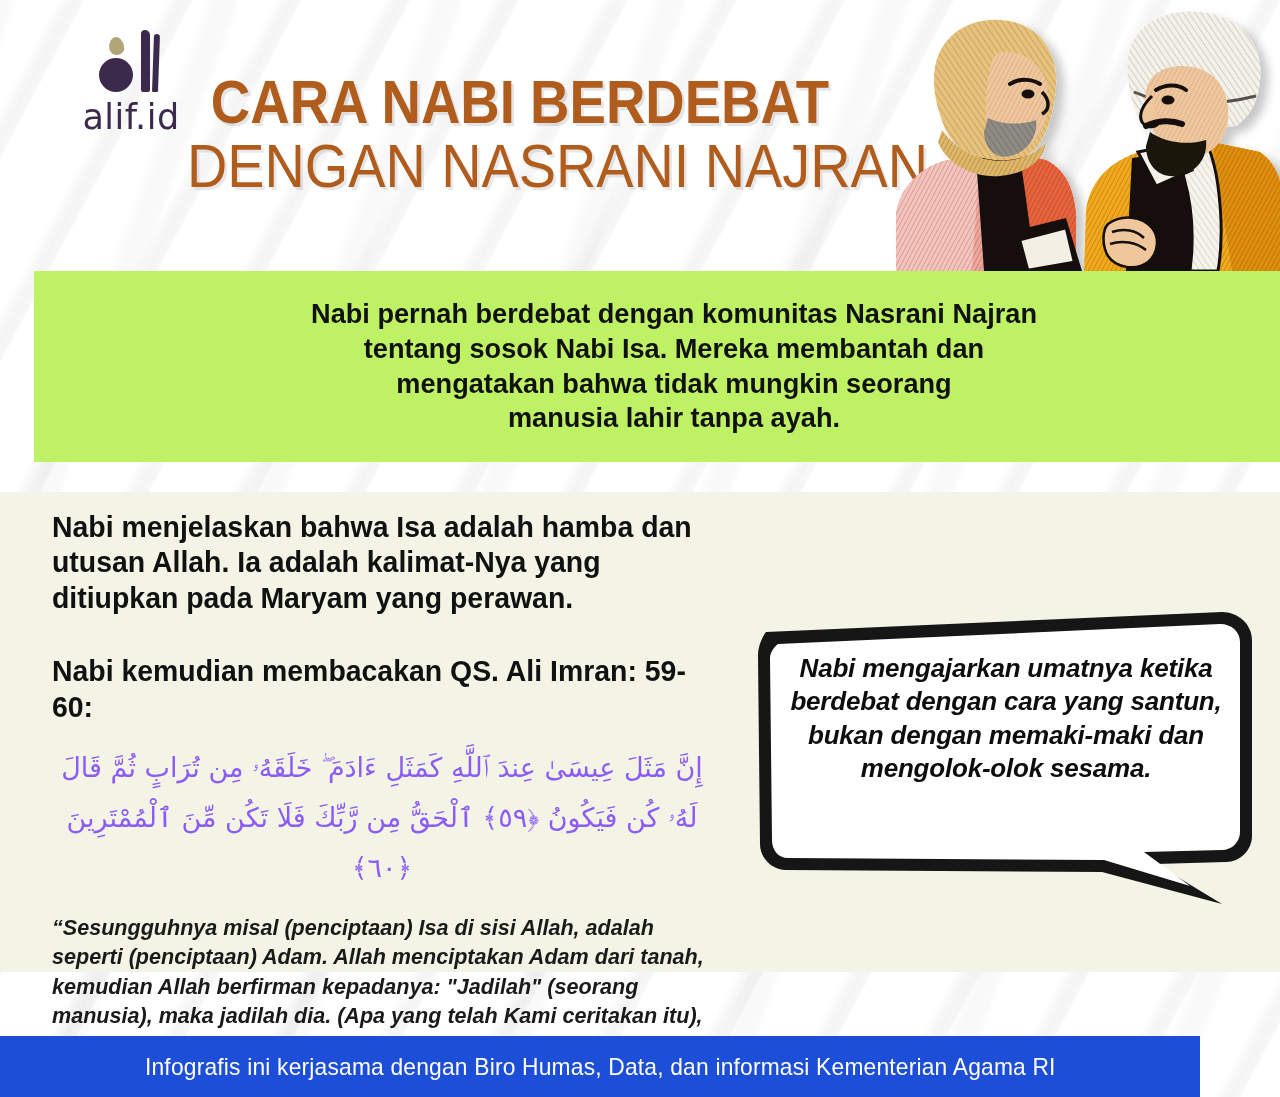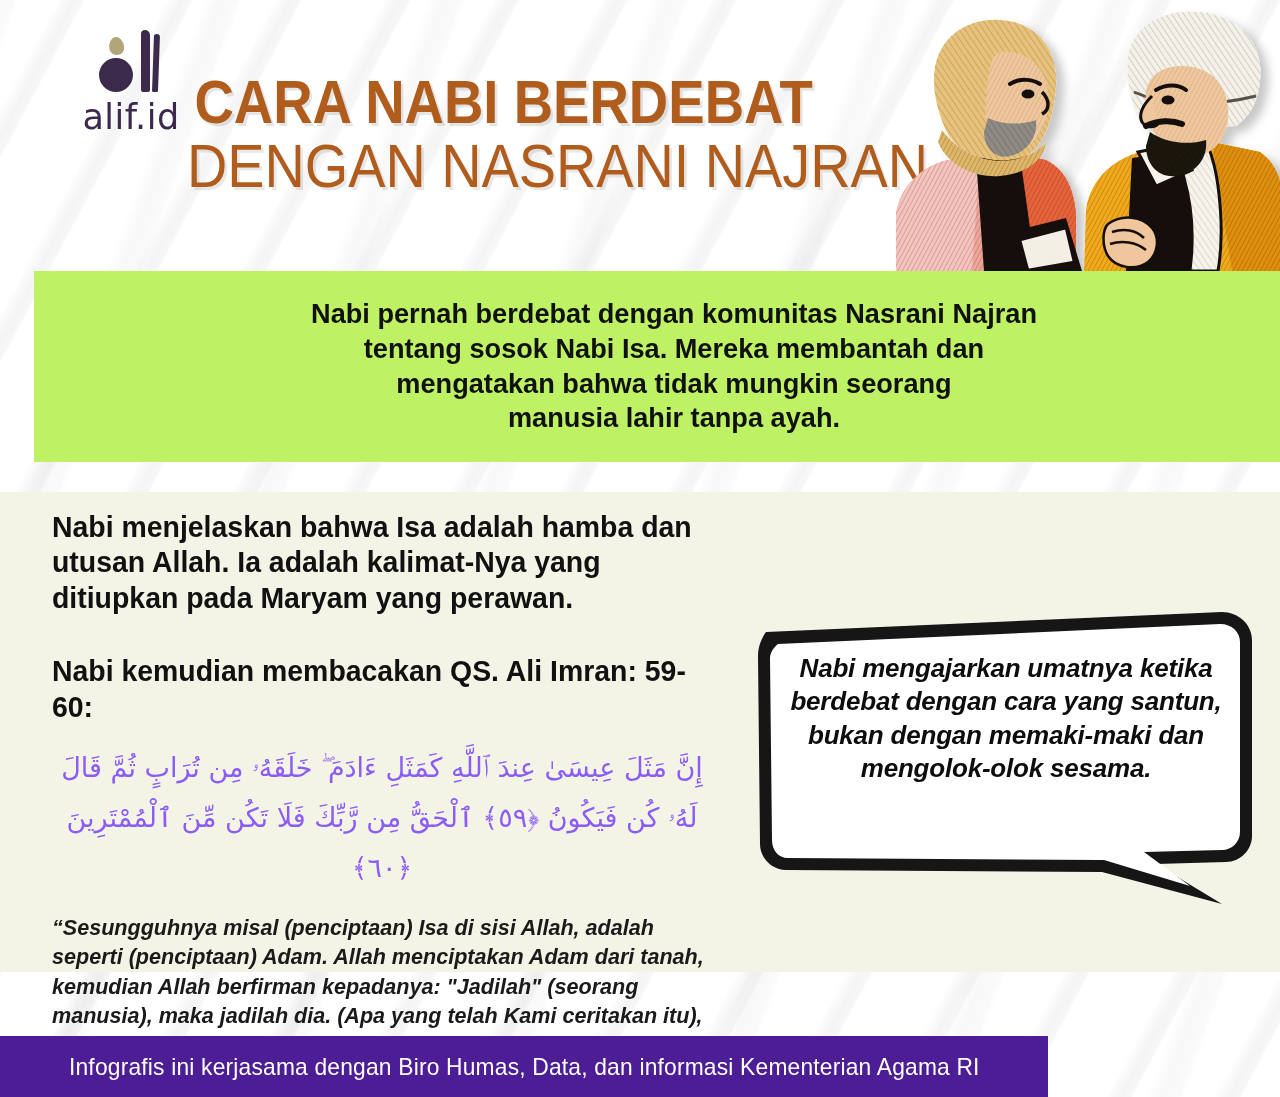--- a/index.html
+++ b/index.html
@@ -108,21 +108,21 @@
     font-weight:400;
     letter-spacing:0.5px;
     color:#3c2a4d;
     line-height:1;
   }
 
   .title-block {
     position:absolute;
     left:150px; top:72px;
     width:740px;
-    text-align:left;
+    text-align:center;
   }
   .title-line1 {
     font-family:"Liberation Sans Narrow","Liberation Sans", sans-serif;
     font-size:62px;
     font-weight:700;
     letter-spacing:0px;
     color:#b05c1c;
     line-height:0.96;
     transform:scaleX(0.88);
     transform-origin:center;
@@ -238,22 +238,22 @@
     font-style:italic;
     color:#0d0d0d;
     line-height:1.28;
     letter-spacing:-0.2px;
   }
 
   
   .footer {
     position:absolute;
     left:0; bottom:0;
-    width:1048px; height:61px;
-    background:#4c1d95;
+    width:1200px; height:61px;
+    background:#1d4ed8;
     display:flex;
     align-items:center;
     justify-content:center;
   }
   .footer-text {
     font-family:"Liberation Sans Narrow","Liberation Sans", sans-serif;
     font-size:24px;
     font-weight:400;
     color:#ffffff;
     letter-spacing:0.2px;

